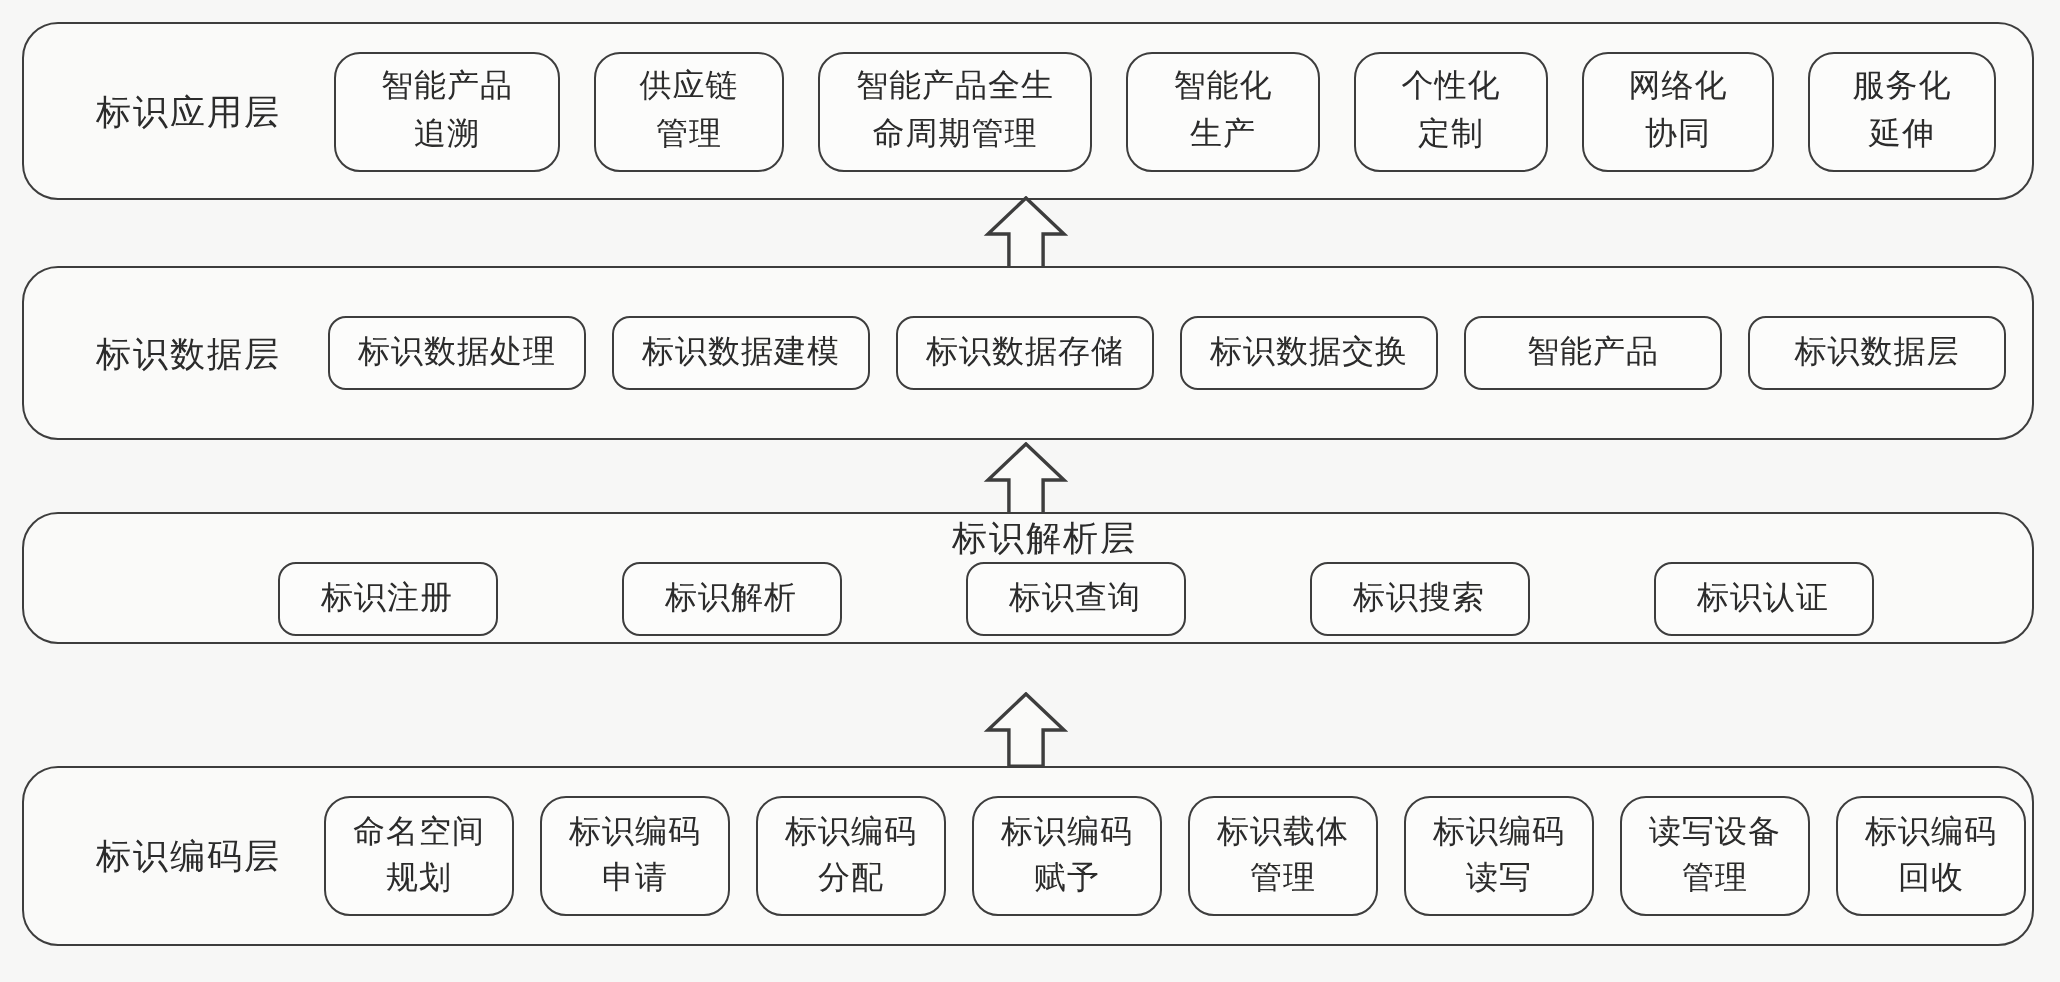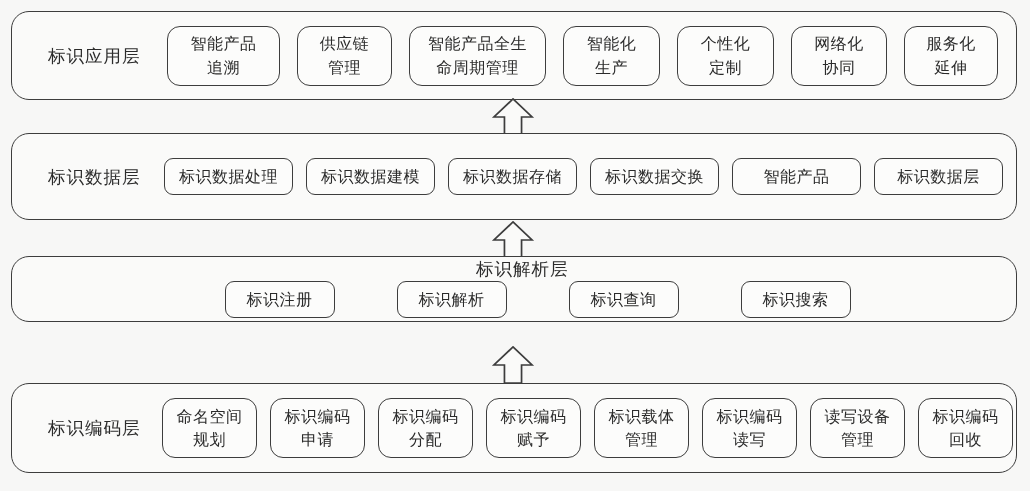--- a/index.html
+++ b/index.html
@@ -139,20 +139,21 @@
     </svg>
   </div>
 
   <div class="layer layer-3">
     <div class="layer-label">标识解析层</div>
     <div class="boxes">
       <div class="box slim">标识注册</div>
       <div class="box slim">标识解析</div>
       <div class="box slim">标识查询</div>
       <div class="box slim">标识搜索</div>
+      <div class="box slim">标识认证</div>
     </div>
   </div>
 
   <div class="up-arrow arrow-3">
     <svg viewBox="0 0 44 40" xmlns="http://www.w3.org/2000/svg">
       <polygon points="22,1 42,20 31,20 31,39 13,39 13,20 2,20" fill="#fafaf9" stroke="#3d3d3d" stroke-width="1.8" stroke-linejoin="miter"></polygon>
     </svg>
   </div>
 
   <div class="layer layer-4">

